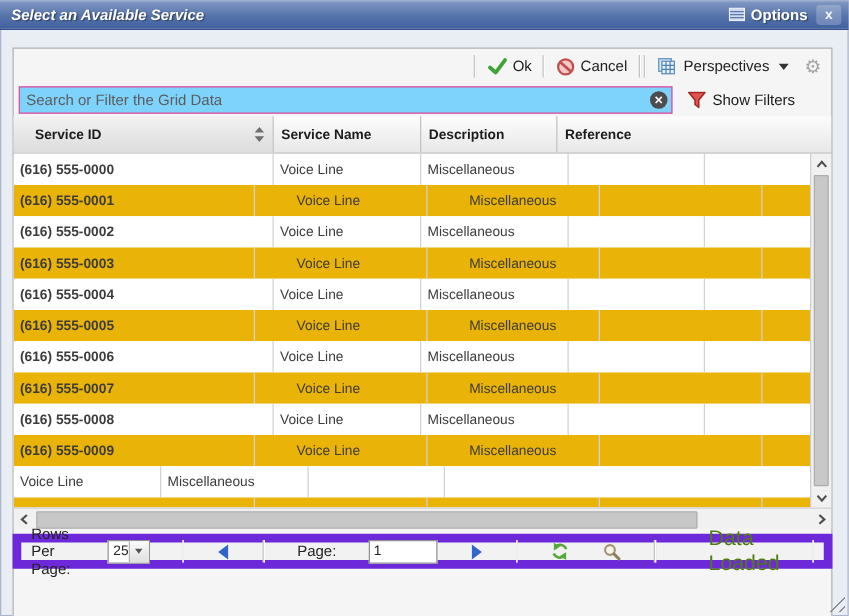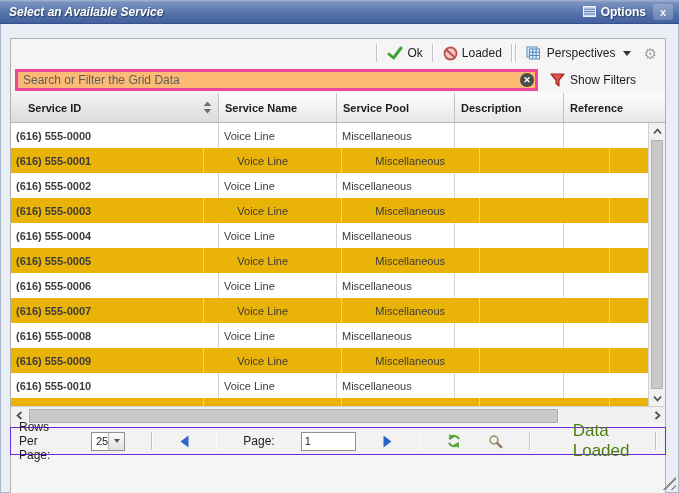--- a/index.html
+++ b/index.html
@@ -36,22 +36,22 @@
     padding:0 8px;gap:6px;font-size:12px;color:#222;
   }
   .tbtn{display:flex;align-items:center;gap:4px;padding:2px 3px;cursor:default;}
   .sep{width:1px;height:18px;background:#c3c3c3;border-right:1px solid #fdfdfd;}
   .caret{width:0;height:0;border-left:4px solid transparent;border-right:4px solid transparent;border-top:5px solid #333;margin-left:3px;}
   .gear{font-size:15px;color:#a3a3a3;line-height:1;margin-left:4px;}
   
   .searchrow{height:26px;display:flex;align-items:center;padding:0 4px;}
   .search-wrap{position:relative;width:523px;height:22px;}
   .search-wrap input{
-    width:100%;height:100%;box-sizing:border-box;border:3px solid #ec4899;
-    font-family:"Liberation Sans",sans-serif;font-size:12px;color:#444;padding:0 22px 0 5px;background:#fdba74;
+    width:100%;height:100%;box-sizing:border-box;border:1px solid #ec4899;
+    font-family:"Liberation Sans",sans-serif;font-size:12px;color:#444;padding:0 22px 0 5px;background:#7dd3fc;
   }
   .search-wrap input::placeholder{color:#5c5c5c;opacity:1;}
   .clear-btn{
     position:absolute;right:4px;top:4px;width:14px;height:14px;border-radius:50%;
     background:#4c4c4c;color:#fff;font-size:9px;font-weight:bold;line-height:14px;text-align:center;cursor:default;
   }
   .showfilters{display:flex;align-items:center;gap:5px;margin-left:12px;font-size:12px;color:#1a1a1a;cursor:default;}
   
   .ghead{
     height:30px;display:flex;box-sizing:border-box;border-bottom:1px solid #b5b5b5;
@@ -81,21 +81,21 @@
   .vscroll .arr.down{position:absolute;bottom:0;left:0;right:0;}
   
   .hscroll{position:relative;height:17px;background:#f1f1f1;border-top:1px solid #cfcfcf;box-sizing:border-box;}
   .hscroll .arr{position:absolute;top:0;width:16px;height:16px;display:flex;align-items:center;justify-content:center;}
   .hscroll .arr.left{left:0;}
   .hscroll .arr.right{right:0;}
   .hscroll .thumb{position:absolute;left:18px;top:2px;height:12px;width:527px;background:#c8c8c8;border:1px solid #adadad;border-radius:1px;}
   
   .footer{
     position:absolute;left:10px;top:427px;width:656px;height:28px;
-    background:#f2f2f2;border:1px solid #6d28d9;box-sizing:border-box;
+    background:#f2f2f2;border:7px solid #6d28d9;box-sizing:border-box;
     display:flex;align-items:center;padding:0 8px;gap:26px;font-size:12px;color:#222;
   }
   .fsel{display:flex;width:40px;height:19px;border:1px solid #919191;background:#fff;box-sizing:border-box;cursor:default;justify-content:center;}
   .fsel .val{flex:1;font-size:11px;display:flex;align-items:center;padding-left:4px;color:#222;}
   .fsel .dd{width:15px;background:linear-gradient(#fbfbfb,#dfdfdf);border-left:1px solid #b5b5b5;display:flex;align-items:center;justify-content:center;}
   .fsel .dd i{width:0;height:0;border-left:3.5px solid transparent;border-right:3.5px solid transparent;border-top:4px solid #555;}
   .pginput{width:55px;height:19px;border:1px solid #919191;box-sizing:border-box;font-family:"Liberation Sans",sans-serif;font-size:11px;padding:0 3px;color:#222;}
   .navarr{display:flex;align-items:center;justify-content:center;width:18px;height:18px;cursor:default;}
   .ficon{display:flex;align-items:center;justify-content:center;width:20px;height:18px;cursor:default;}
   .status{font-size:17px;color:#4d7c0f;margin-left:16px;}
@@ -141,21 +141,21 @@
       <span>Ok</span>
     </div>
     <div class="sep"></div>
     <div class="tbtn">
       <span>
         <svg width="15" height="15" viewBox="0 0 15 15">
             <circle cx="7.5" cy="7.5" r="6" fill="#f5c9c6" stroke="#c0504d" stroke-width="1.8"></circle>
             <line x1="3.5" y1="4" x2="11.5" y2="11" stroke="#c0504d" stroke-width="2.3"></line>
           </svg>
       </span>
-      <span>Loaded</span>
+      <span>Cancel</span>
     </div>
     <div class="sep"></div>
     <div class="sep" style="margin-left:-4px;"></div>
     <div class="tbtn">
       <span>
         <svg width="17" height="15" viewBox="0 0 17 15">
             <rect x="1" y="1" width="10" height="10" fill="#d9e8f7" stroke="#5b8fc0"></rect>
             <rect x="3.5" y="3" width="10" height="10" fill="#eaf3fb" stroke="#5b8fc0"></rect>
             <g stroke="#4a82b8" stroke-width="1">
               <line x1="3.5" y1="6.2" x2="13.5" y2="6.2"></line>
@@ -192,23 +192,20 @@
       <span>
         <svg width="9" height="13" viewBox="0 0 9 13">
             <polygon points="4.5,0.5 8.3,5 0.7,5" fill="#6e6e6e"></polygon>
             <polygon points="4.5,12.5 8.3,8 0.7,8" fill="#6e6e6e"></polygon>
           </svg>
       </span>
     </div>
     <div class="hc c1">
         <span>Service Name</span>
       </div>
-    <div class="hc c2">
-        <span>Service Pool</span>
-      </div>
     <div class="hc c3">
         <span>Description</span>
       </div>
     <div class="hc c4">
         <span>Reference</span>
       </div>
   </div>
 
   <div class="gbody">
     <div class="grows">
@@ -276,21 +273,20 @@
           <div class="gcell c4"></div>
         </div>
         <div class="grow alt">
           <div class="gcell c0">(616) 555-0009</div>
           <div class="gcell c1">Voice Line</div>
           <div class="gcell c2">Miscellaneous</div>
           <div class="gcell c3"></div>
           <div class="gcell c4"></div>
         </div>
         <div class="grow">
-          <div class="gcell c0">(616) 555-0010</div>
           <div class="gcell c1">Voice Line</div>
           <div class="gcell c2">Miscellaneous</div>
           <div class="gcell c3"></div>
           <div class="gcell c4"></div>
         </div>
         <div class="grow alt">
           <div class="gcell c0">(616) 555-0011</div>
           <div class="gcell c1">Voice Line</div>
           <div class="gcell c2">Miscellaneous</div>
           <div class="gcell c3"></div>

